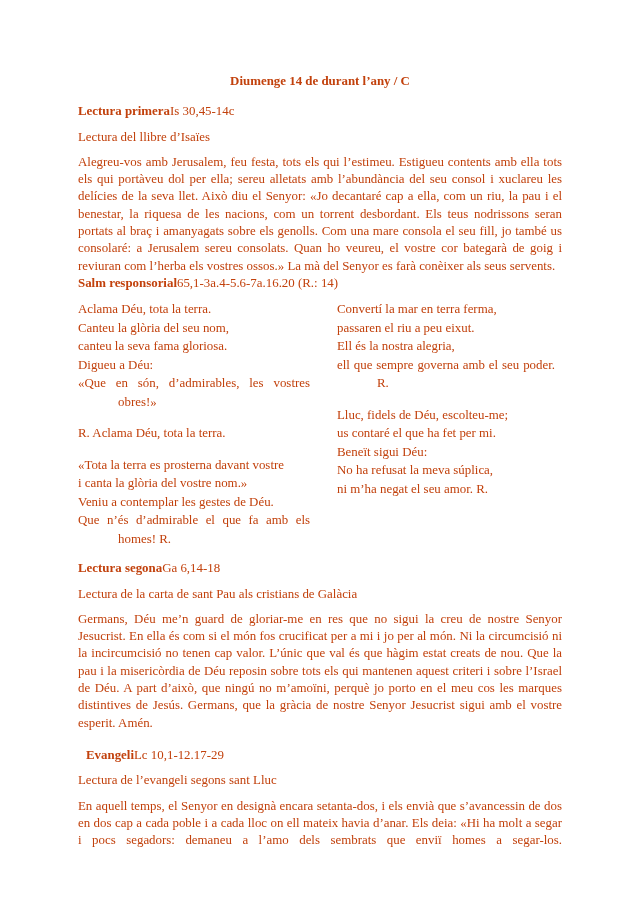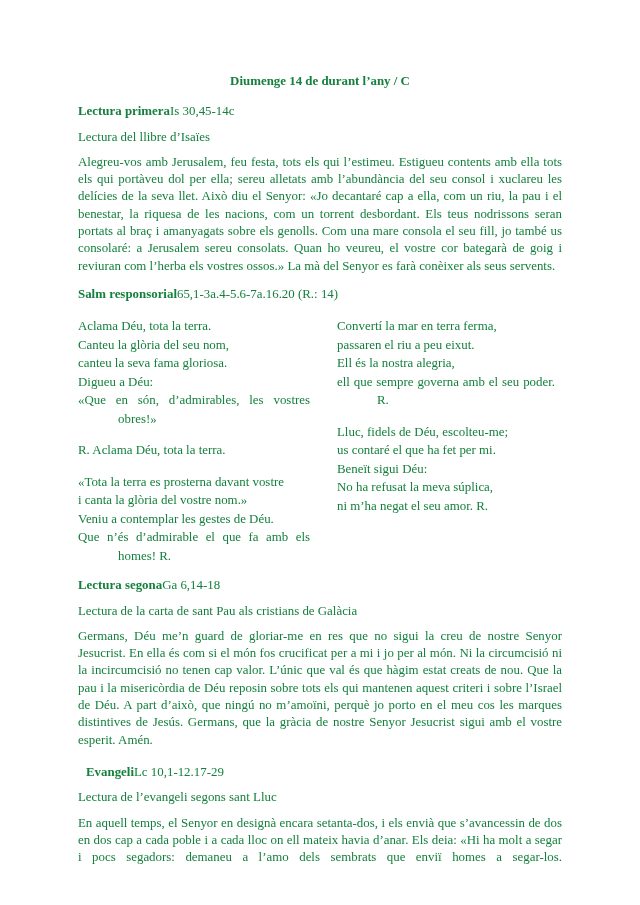--- a/index.html
+++ b/index.html
@@ -6,48 +6,48 @@
   .page {
     position: relative;
     width: 640px;
     height: 905px;
     box-sizing: border-box;
     padding: 73px 78px 0 78px;
     background: #ffffff;
     font-family: "Liberation Serif", "DejaVu Serif", serif;
     font-size: 12.9px;
     line-height: 17.3px;
-    color: #15803d;
+    color: #c2410c;
     overflow: hidden;
   }
   .doc-title {
     text-align: center;
     font-weight: bold;
     margin: 0 0 0 0;
   }
   .heading-row {
     display: flex;
     justify-content: flex-start;
     align-items: baseline;
   }
   .mt-first { margin-top: 13px; }
-  .mt-psalm { margin-top: 11px; }
+  .mt-psalm { }
   .mt-second { margin-top: 12px; }
   .mt-gospel { margin-top: 15px; margin-left: 8px; }
   .heading { font-weight: bold; }
   .reference { font-weight: normal; }
   .source-line { margin-top: 8px; }
   .body-par {
     margin-top: 8px;
     text-align: justify;
   }
   .justify-last { text-align-last: justify; }
   .psalm-columns {
     display: flex;
-    margin-top: 14px;
+    margin-top: 8px;
   }
   .psalm-col {
     line-height: 18.5px;
   }
   .psalm-col-left  { width: 232px; margin-right: 27px; }
   .psalm-col-right { width: 218px; }
   .stanza + .stanza { margin-top: 13px; }
   .verse {
     padding-left: 40px;
     text-indent: -40px;

